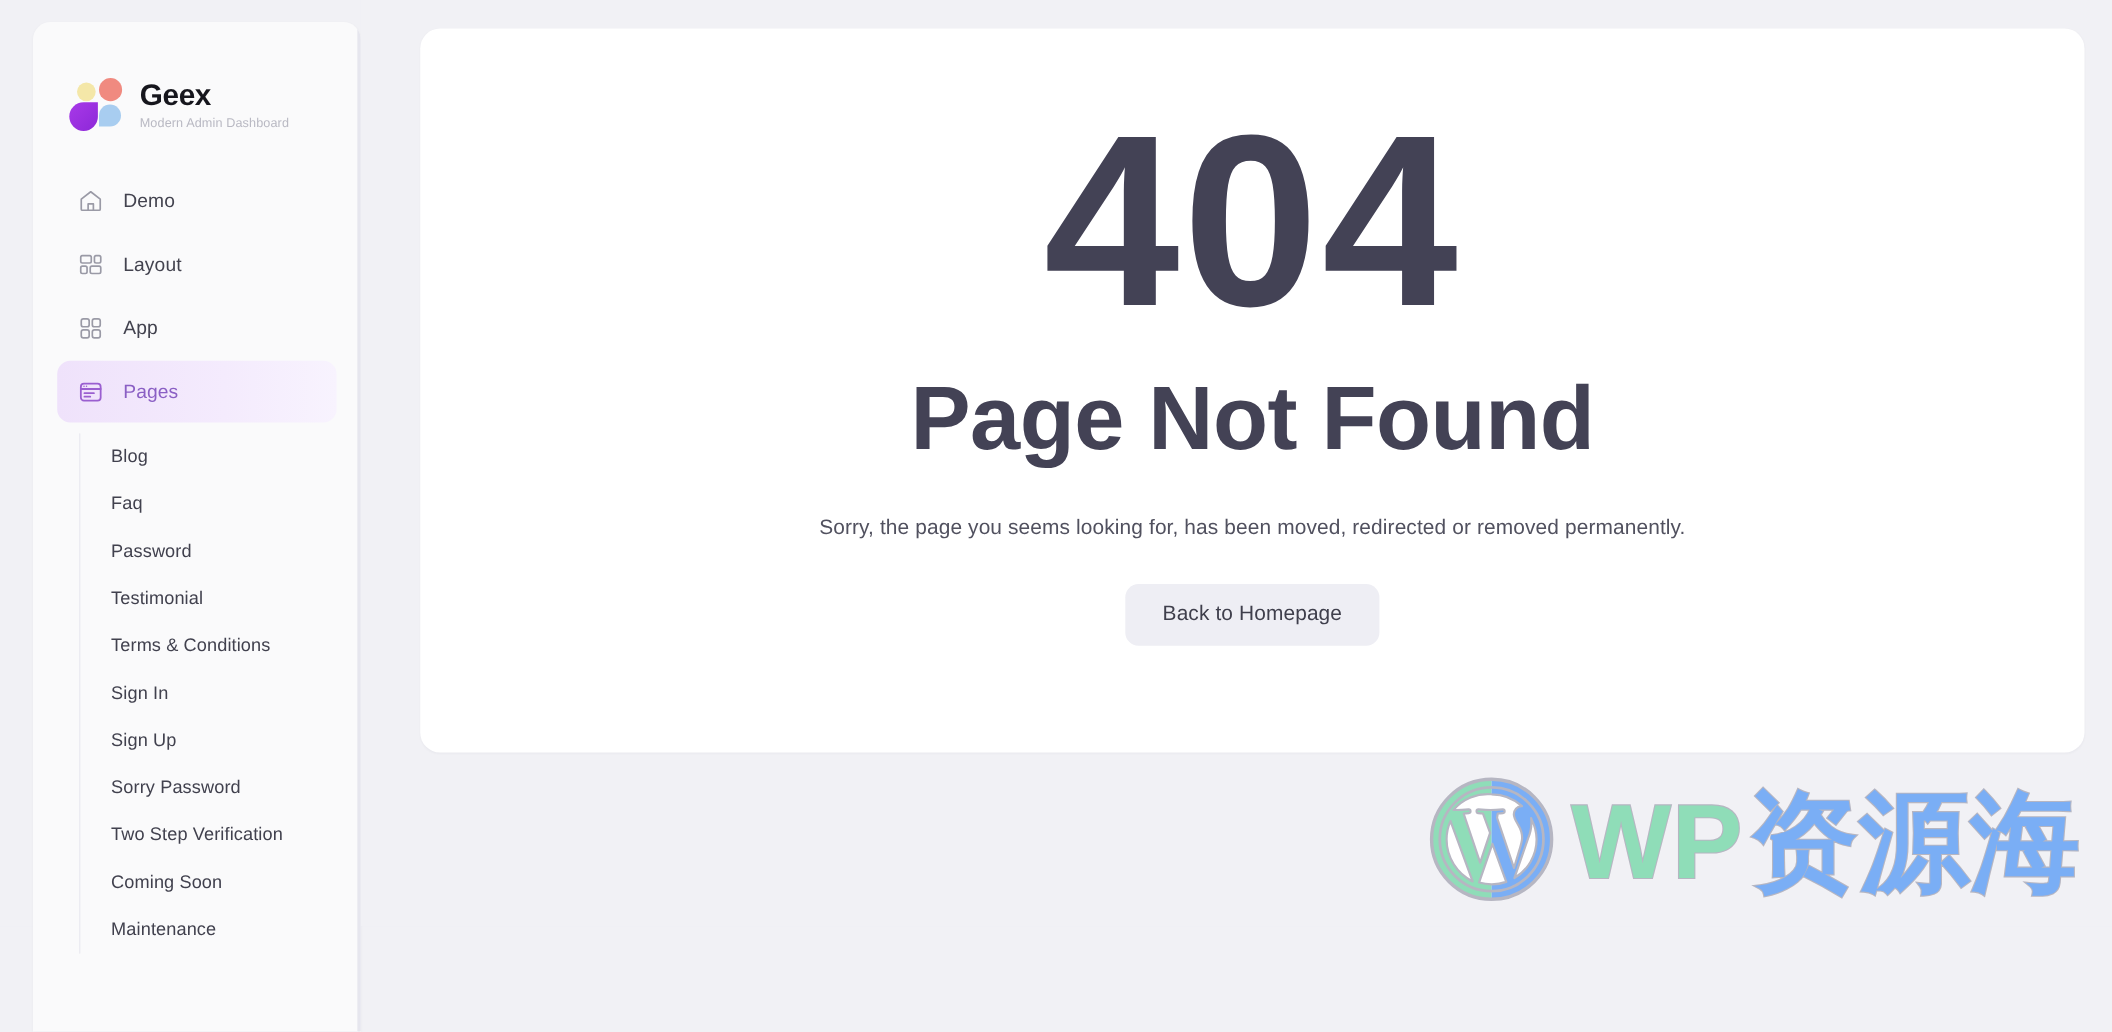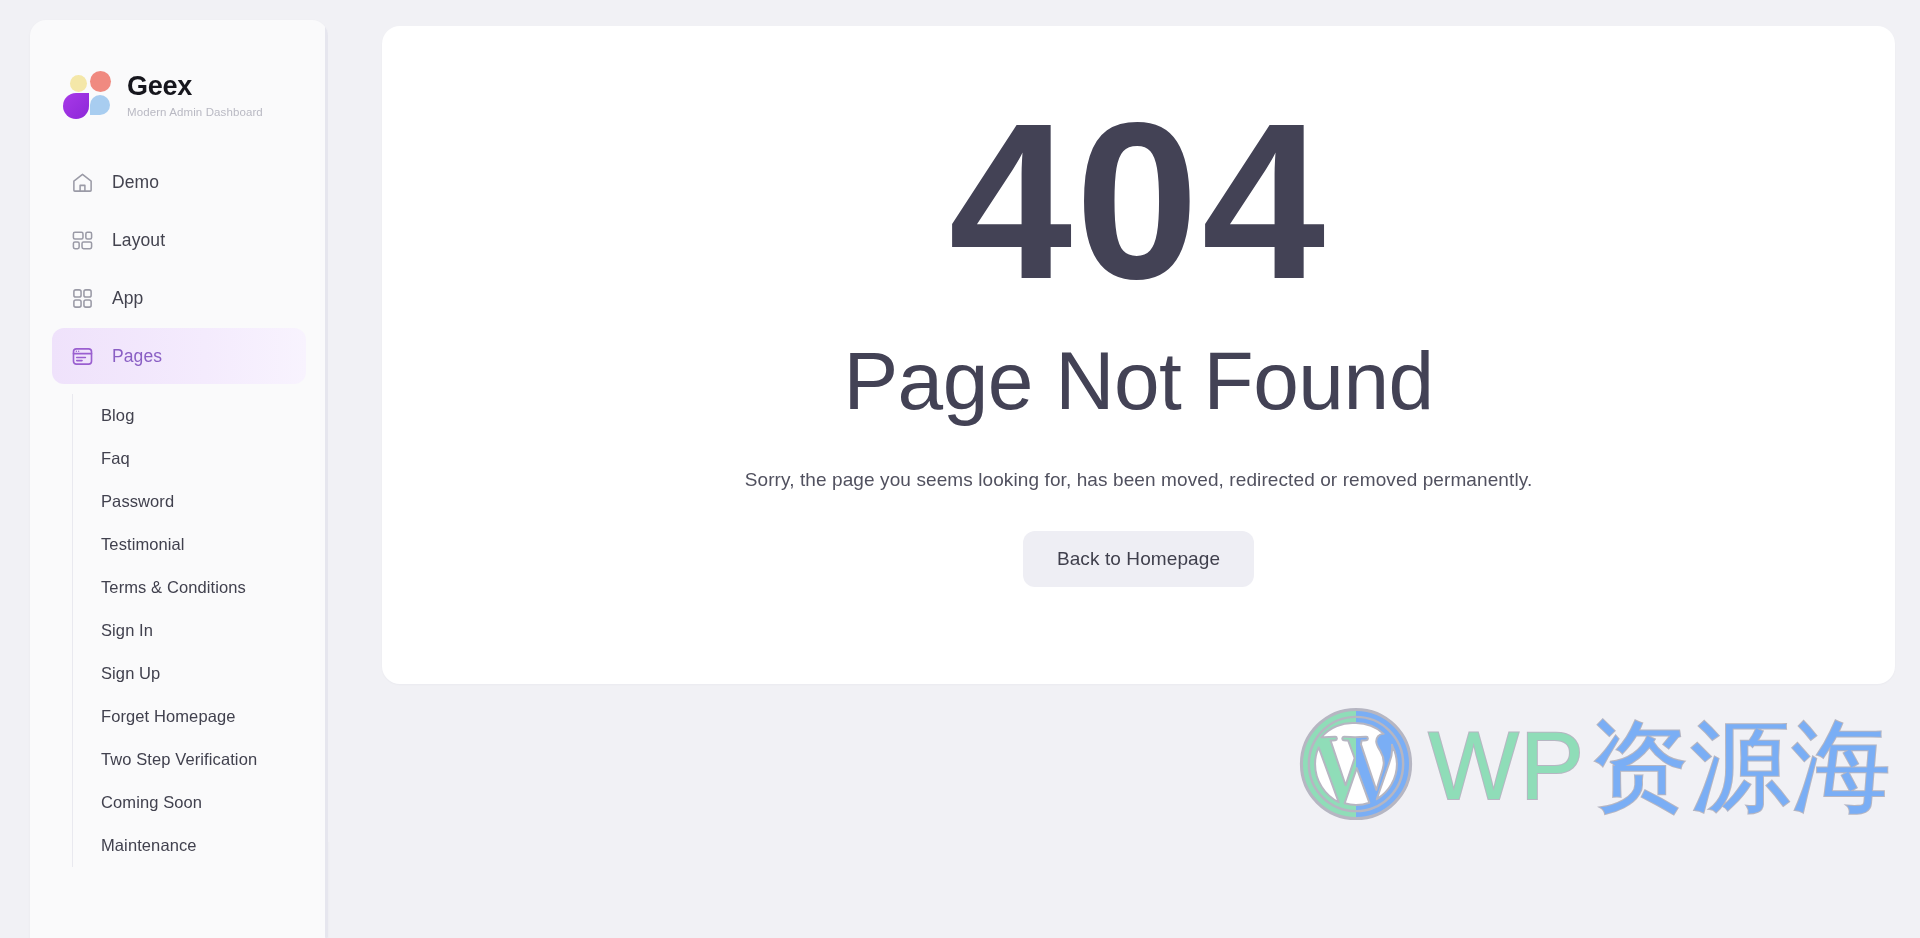--- a/index.html
+++ b/index.html
@@ -185,21 +185,21 @@
     line-height: 0.93;
     font-weight: 700;
     color: #434255;
     letter-spacing: 3px;
     font-family: Liberation Sans, sans-serif;
   }
 
   .headline {
     margin-top: 34px;
     font-size: 82px;
-    font-weight: 400;
+    font-weight: 700;
     color: #434255;
     letter-spacing: -0.5px;
     line-height: 1.05;
   }
 
   .subtext {
     margin-top: 44px;
     font-size: 19px;
     color: #51515f;
     letter-spacing: 0.1px;
@@ -224,21 +224,21 @@
     right: 28px;
     bottom: 12px;
     display: flex;
     align-items: center;
     gap: 10px;
     pointer-events: none;
     user-select: none;
   }
   #watermark .wm-text {
     font-size: 96px;
-    font-weight: 400;
+    font-weight: 700;
     line-height: 1;
     letter-spacing: 1px;
     font-family: "Liberation Sans", sans-serif;
     display: flex;
     align-items: center;
   }
   #watermark .wm-wp {
     color: #8fddb8;
     -webkit-text-stroke: 2px #b6b6c2;
     paint-order: stroke fill;
@@ -323,21 +323,21 @@
         </div>
 
         <div class="submenu">
           <a class="sub-item">Blog</a>
           <a class="sub-item">Faq</a>
           <a class="sub-item">Password</a>
           <a class="sub-item">Testimonial</a>
           <a class="sub-item">Terms &amp; Conditions</a>
           <a class="sub-item">Sign In</a>
           <a class="sub-item">Sign Up</a>
-          <a class="sub-item">Forget Homepage</a>
+          <a class="sub-item">Sorry Password</a>
           <a class="sub-item">Two Step Verification</a>
           <a class="sub-item">Coming Soon</a>
           <a class="sub-item">Maintenance</a>
         </div>
 
       </nav>
     </div>
     <div class="sb-divider"></div>
   </aside>
 

